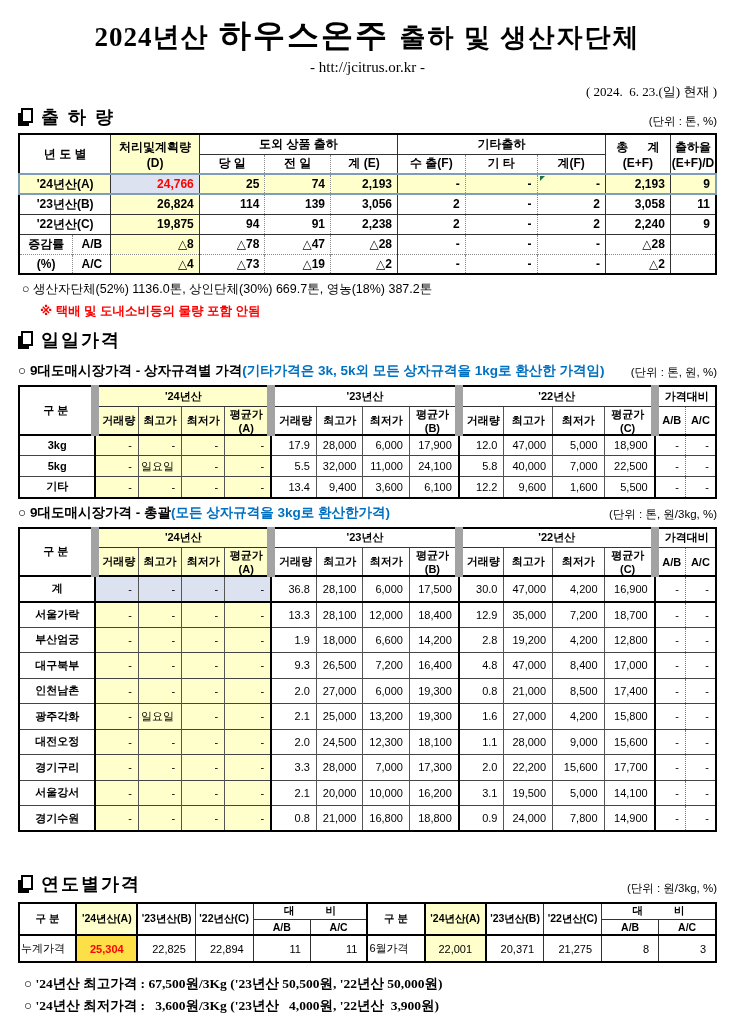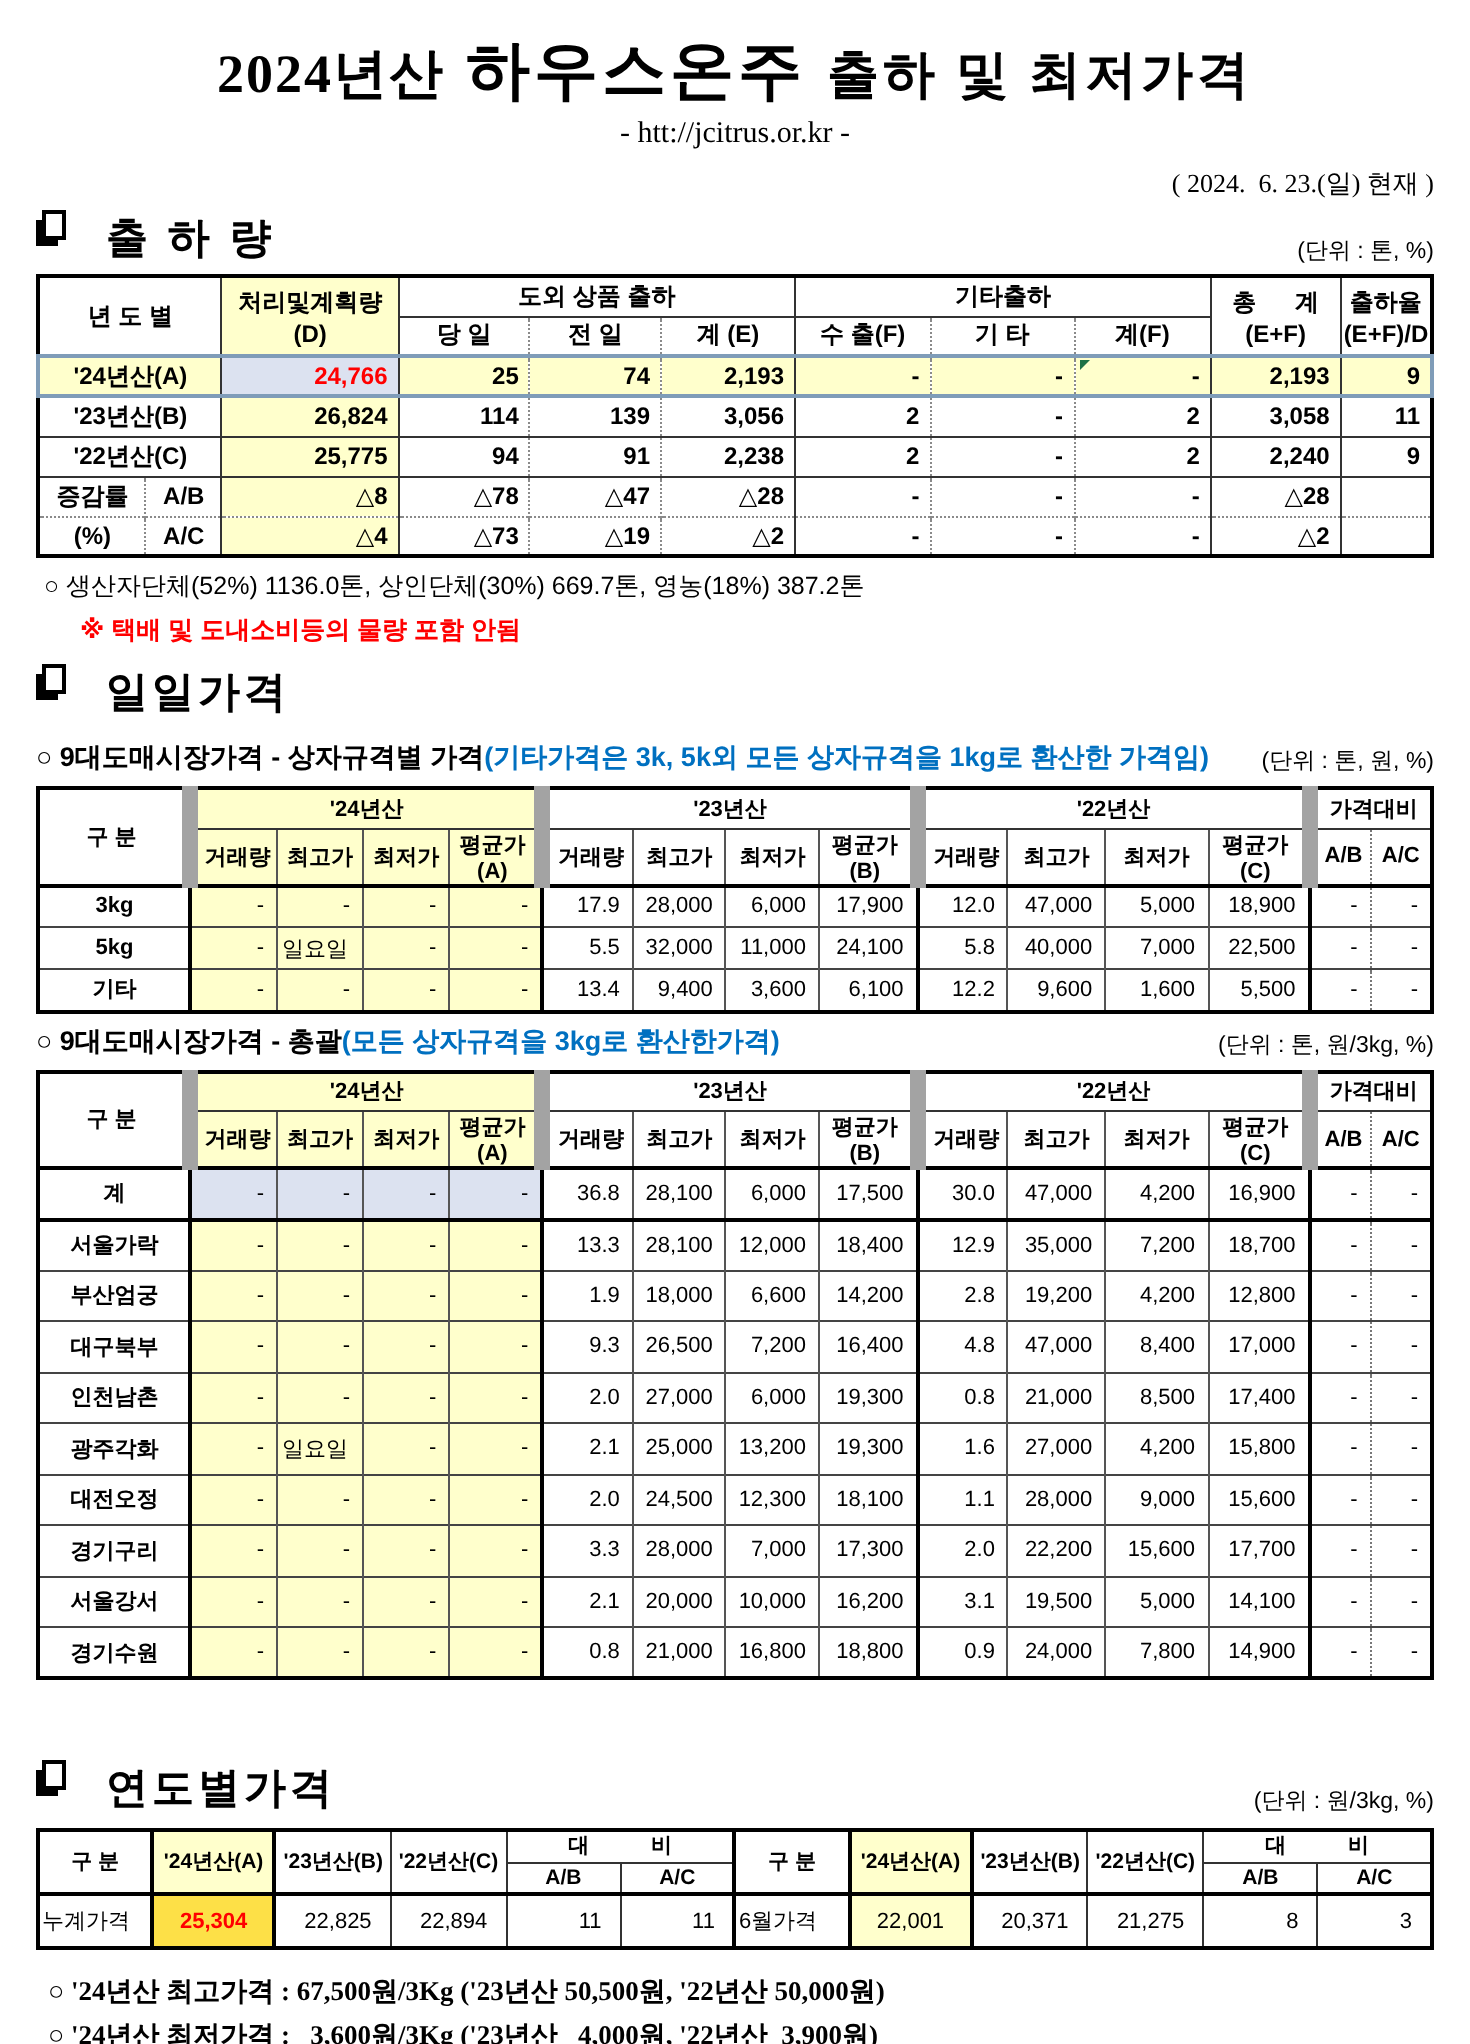--- a/index.html
+++ b/index.html
@@ -15,21 +15,21 @@
   
   .title-line { text-align: center; margin-top: 6px; white-space: nowrap; }
   .title-year   { font-family: "Liberation Serif", serif; font-size: 27px; font-weight: 600; letter-spacing: 1px; }
   .title-product{ font-family: "Liberation Sans", sans-serif; font-size: 32px; font-weight: 800; letter-spacing: 2px; margin: 0 6px; }
   .title-suffix { font-family: "Liberation Serif", serif; font-size: 26px; font-weight: 700; letter-spacing: 2px; }
   .url-line { text-align: center; font-family: "Liberation Serif", serif; font-size: 15px; margin-top: 1px; }
   .date-line { text-align: right; font-size: 13px; margin-top: 7px; white-space: pre; font-family:"Liberation Serif", serif;}
 
   
   .sec-head { display: flex; justify-content: space-between; align-items: flex-end; margin-top: 4px; }
-  .sec-title { display: flex; align-items: flex-start; gap: 20px; font-size: 21px; font-weight: 800; letter-spacing: 2px; }
+  .sec-title { display: flex; align-items: center; gap: 8px; font-size: 18px; font-weight: 800; letter-spacing: 2px; }
   .book-icon { position: relative; width: 15px; height: 18px; display: inline-block; }
   .book-icon .back { position: absolute; left: 0; bottom: 0; width: 11px; height: 13px; background: #000; }
   .book-icon .front { position: absolute; right: 0; top: 0; width: 12px; height: 15px; background: #fff; border: 2.5px solid #000; }
   .unit { font-size: 11.5px; white-space: pre; }
 
   
   table { border-collapse: collapse; width: 100%; table-layout: fixed; }
   td, th { overflow: hidden; }
 
   
@@ -103,21 +103,21 @@
   .sp2 { letter-spacing: 8px; text-indent: 8px; }
 </style>
 </head>
 <body>
 
 <div class="page">
 
   <div class="title-line">
     <span class="title-year">2024년산</span>
     <span class="title-product">하우스온주</span>
-    <span class="title-suffix">출하 및 최저가격</span>
+    <span class="title-suffix">출하 및 생산자단체</span>
   </div>
   <div class="url-line">- htt://jcitrus.or.kr -</div>
   <div class="date-line">( 2024.  6. 23.(일) 현재 )</div>
 
   <div class="sec-head">
     <span class="sec-title">
       <span class="book-icon">
           <span class="back"></span>
           <span class="front"></span>
         </span>
@@ -187,21 +187,21 @@
         <td class="dl">139</td>
         <td class="dl">3,056</td>
         <td class="sl">2</td>
         <td class="dl">-</td>
         <td class="dl">2</td>
         <td class="sl">3,058</td>
         <td class="sl">11</td>
       </tr>
       <tr>
         <th class="lbl" colspan="2">'22년산(C)</th>
-        <td class="sl ycell">25,775</td>
+        <td class="sl ycell">19,875</td>
         <td class="sl">94</td>
         <td class="dl">91</td>
         <td class="dl">2,238</td>
         <td class="sl">2</td>
         <td class="dl">-</td>
         <td class="dl">2</td>
         <td class="sl">2,240</td>
         <td class="sl">9</td>
       </tr>
       <tr>

